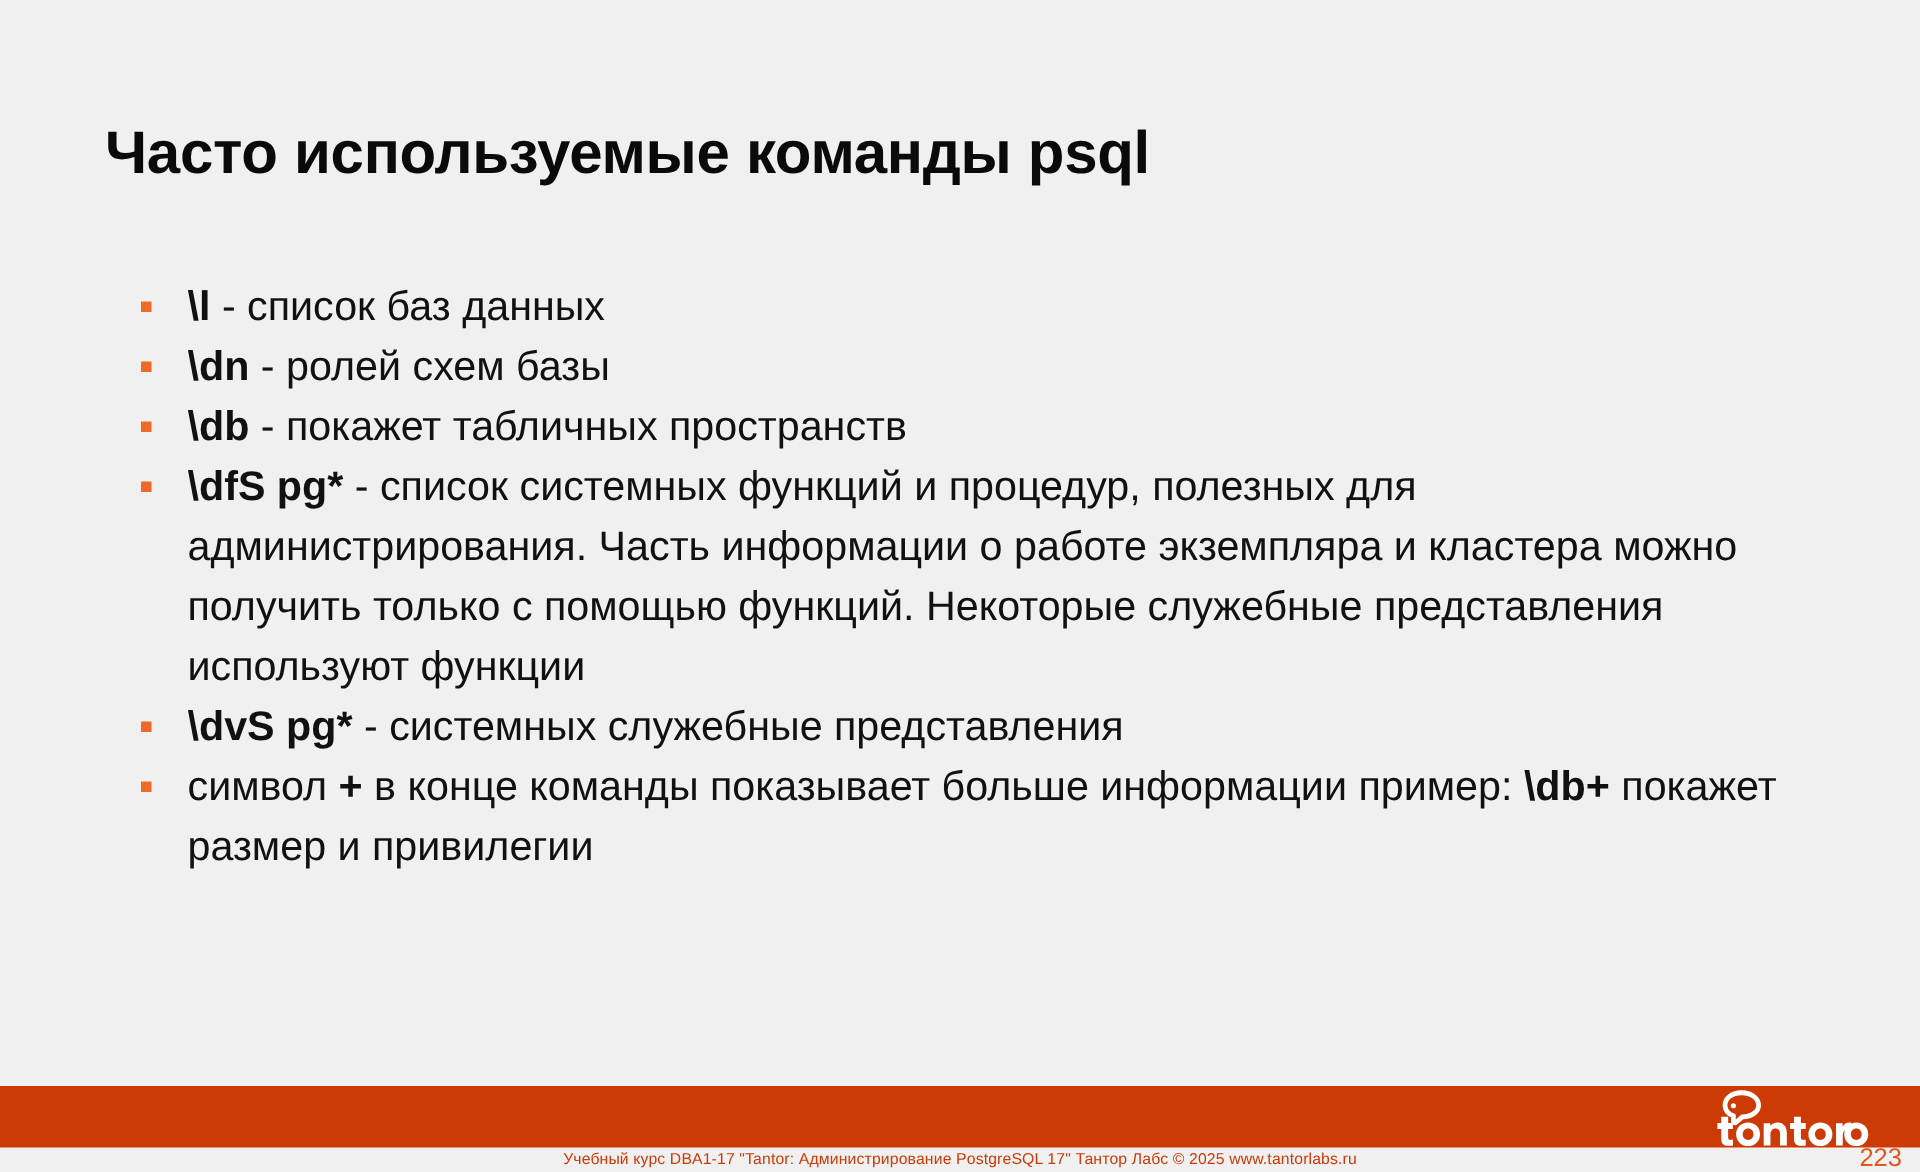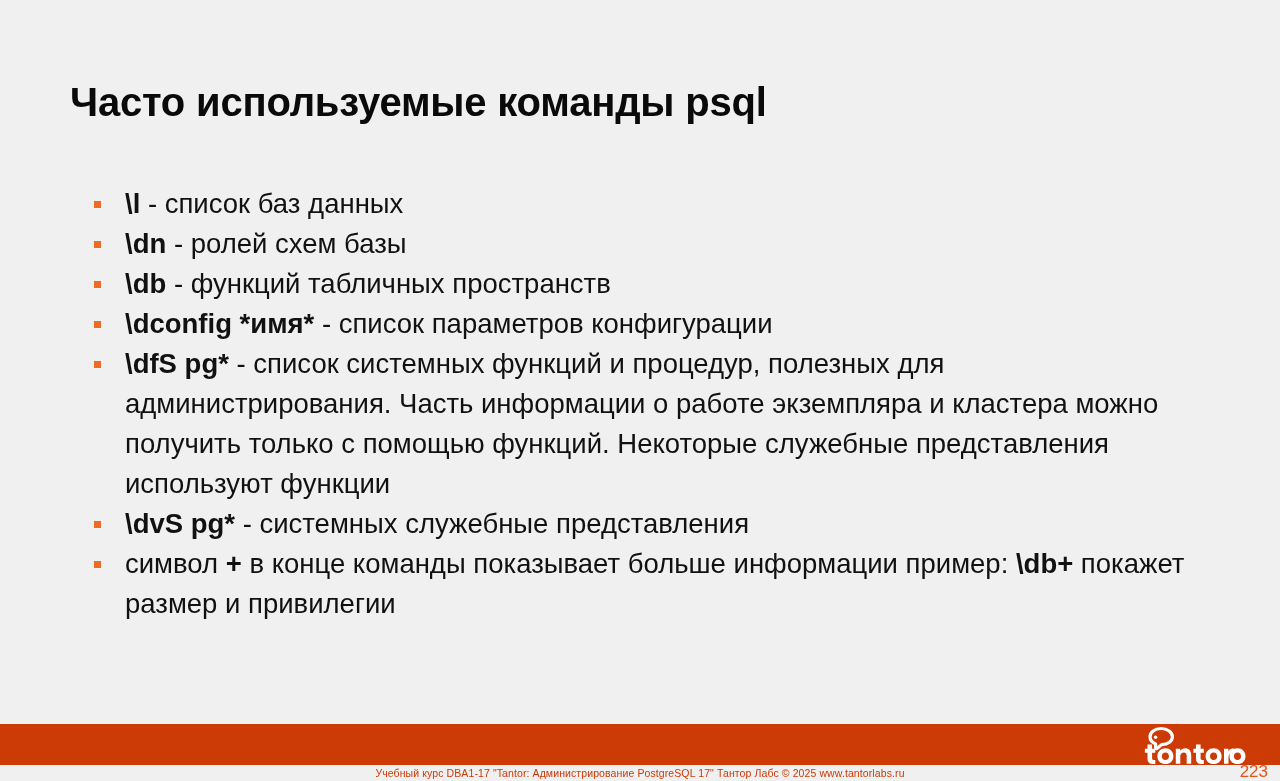--- a/index.html
+++ b/index.html
@@ -117,26 +117,23 @@
     <li class="bullet-item">
       <span class="cmd">\l</span><span> -  список баз данных</span>
     </li>
 
 
     <li class="bullet-item">
       <span class="cmd">\dn</span><span> -  ролей схем базы</span>
     </li>
 
     <li class="bullet-item">
-      <span class="cmd">\db</span><span> -  функций табличных пространств</span>
+      <span class="cmd">\db</span><span> -  покажет табличных пространств</span>
     </li>
 
-    <li class="bullet-item">
-      <span class="cmd">\dconfig *имя*</span><span> -  список параметров конфигурации</span>
-    </li>
 
     <li class="bullet-item">
       <span class="cmd">\dfS pg*</span><span> -  список системных функций и процедур, полезных для администрирования. Часть информации о работе экземпляра и кластера можно получить только с помощью функций. Некоторые служебные представления используют функции</span>
     </li>
 
     <li class="bullet-item">
       <span class="cmd">\dvS pg*</span><span> -  системных служебные представления</span>
     </li>
 
     <li class="bullet-item">

